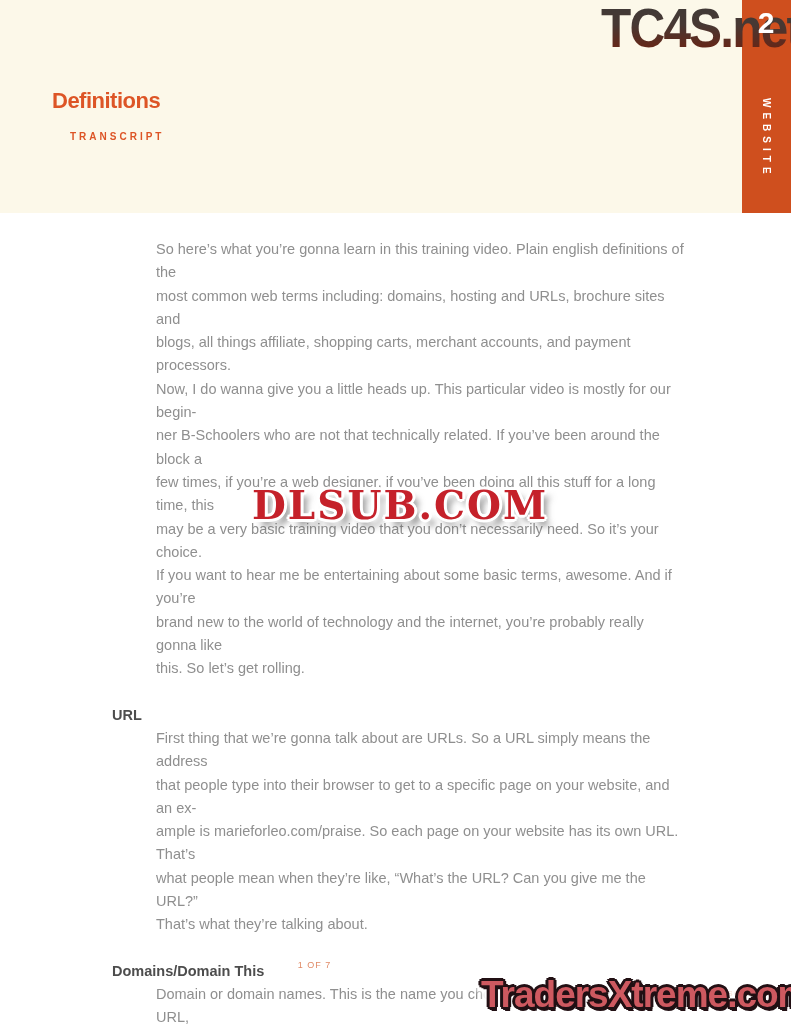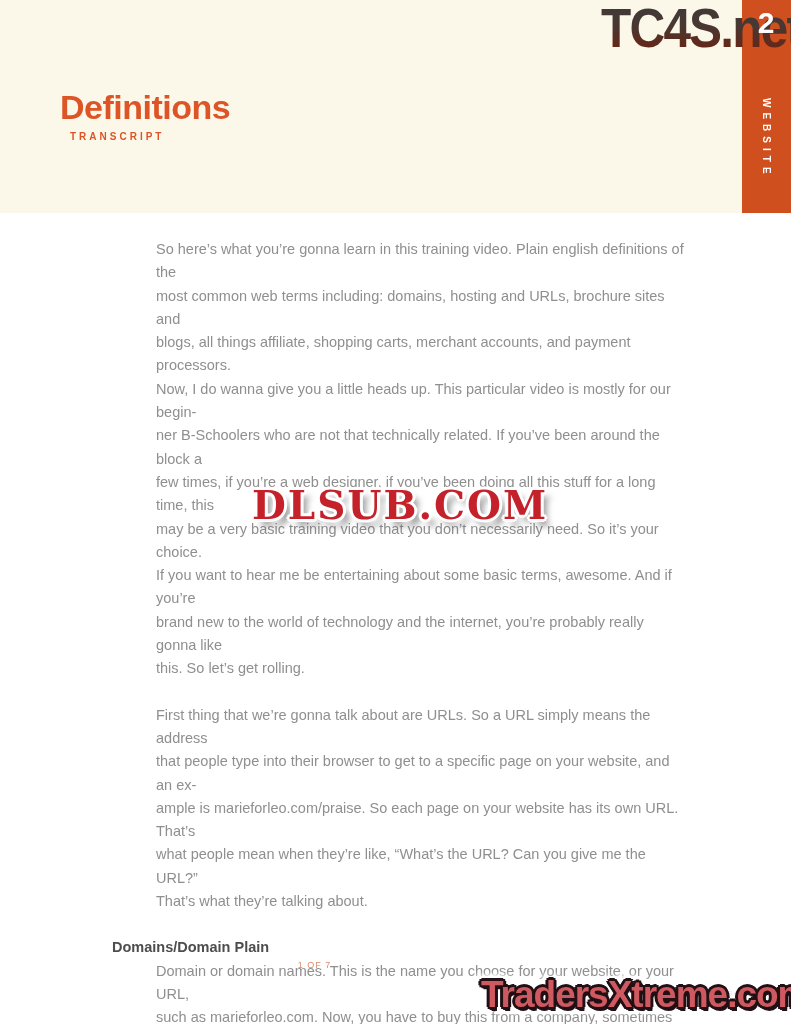--- a/index.html
+++ b/index.html
@@ -49,22 +49,22 @@
   }
   @supports (-webkit-background-clip: text) {
     .wm-tc4s {
       background:linear-gradient(180deg,#3f3a37 10%,#473833 45%,#63281a 78%, #5a2115 100%);
       -webkit-background-clip:text;
       background-clip:text;
       color:transparent;
     }
   }
   .page-title {
-    position:absolute; left:60px; top:88px;
-    font-size:34px; font-weight:800; letter-spacing:-0.5px;
+    position:absolute; left:52px; top:88px;
+    font-size:22px; font-weight:800; letter-spacing:-0.5px;
     color:#dd5526;
   }
   .page-subtitle {
     position:absolute; left:70px; top:131px;
     font-size:10px; font-weight:bold; letter-spacing:3px;
     color:#dd5526;
   }
   
   .content {
     position:absolute; left:112px; top:238px;
@@ -147,28 +147,29 @@
 blogs, all things affiliate, shopping carts, merchant accounts, and payment processors.
 Now, I do wanna give you a little heads up. This particular video is mostly for our begin-
 ner B-Schoolers who are not that technically related. If you’ve been around the block a
 few times, if you’re a web designer, if you’ve been doing all this stuff for a long time, this
 may be a very basic training video that you don’t necessarily need. So it’s your choice.
 If you want to hear me be entertaining about some basic terms, awesome. And if you’re
 brand new to the world of technology and the internet, you’re probably really gonna like
 this. So let’s get rolling.</div>
     </div>
     <div class="section">
+      <div class="section-heading">URL</div>
       <div class="para">First thing that we’re gonna talk about are URLs. So a URL simply means the address
 that people type into their browser to get to a specific page on your website, and an ex-
 ample is marieforleo.com/praise. So each page on your website has its own URL. That’s
 what people mean when they’re like, “What’s the URL? Can you give me the URL?”
 That’s what they’re talking about.</div>
     </div>
     <div class="section">
-      <div class="section-heading">Domains/Domain Plain</div>
+      <div class="section-heading">Domains/Domain This</div>
       <div class="para">Domain or domain names. This is the name you choose for your website, or your URL,
 such as marieforleo.com. Now, you have to buy this from a company, sometimes called a
 domain registrar, and, yes, you pay a yearly fee. So, domain names can expire. I’ve seen
 lots of instances where people come in and scoop up your domain name and it’s a real
 pain in the butt. So you wanna be sure that you keep your eye on this stuff. And you can
 buy domain names at places like GoDaddy.com, and they cost you around $11 per year.
 Now, when you start getting into this, if you’re, again, you’re brand new to this world, I
 have to give you a warning. Domain names can be quite addicting. I can’t tell you how
 many times I’ve been out at dinner with friends or wherever and I get this brilliant idea
 for a new business or a new website and you better know my ass is on my iPhone going

